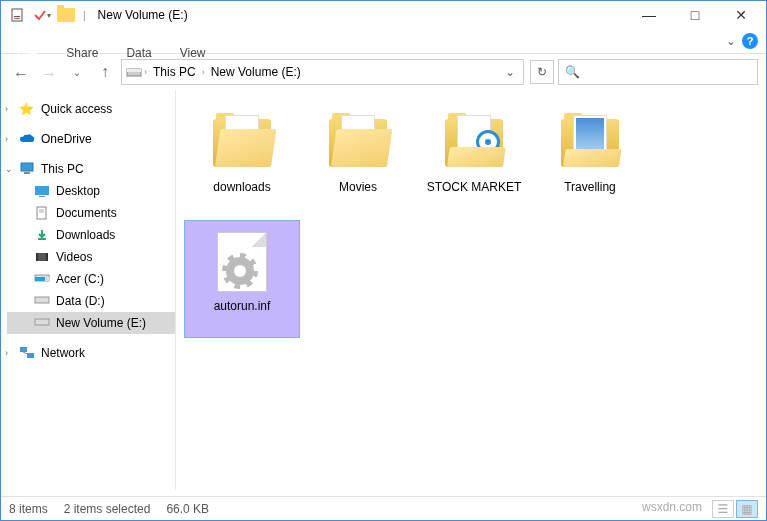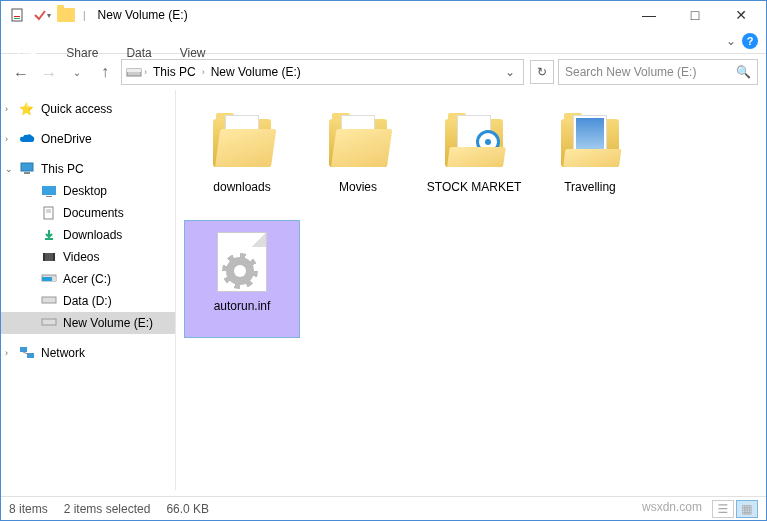--- a/index.html
+++ b/index.html
@@ -22,21 +22,21 @@
 .addr-box{flex:1;height:26px;border:1px solid #ccc;display:flex;align-items:center;padding:0 4px;gap:2px;}
 .addr-seg{padding:0 4px;display:flex;align-items:center;gap:3px;color:#000;height:100%;}
 .addr-sep{color:#888;font-size:9px;}
 .addr-drop{margin-left:auto;color:#666;padding:0 4px;}
 .refresh-btn{width:24px;height:24px;border:1px solid #ccc;margin-left:2px;display:flex;align-items:center;justify-content:center;color:#555;}
 .search-box{width:200px;height:26px;border:1px solid #ccc;display:flex;align-items:center;padding:0 6px;color:#888;}
 .search-box .placeholder{flex:1;}
 .main{display:flex;height:400px;}
 .nav-pane{width:175px;border-right:1px solid #e8e8e8;padding:8px 0;overflow:hidden;}
 .nav-item{height:22px;display:flex;align-items:center;padding-left:18px;gap:6px;color:#000;position:relative;}
-.nav-item.child{padding-left:40px;}
+.nav-item.child{padding-left:27px;margin-left:6px;}
 .nav-item.selected{background:#d8d8d8;}
 .nav-item .caret{position:absolute;left:4px;font-size:9px;color:#666;}
 .nav-icon{width:16px;height:16px;display:flex;align-items:center;justify-content:center;}
 .spacer{height:8px;}
 .content{flex:1;padding:12px 8px;display:flex;flex-wrap:wrap;align-content:flex-start;gap:0;}
 .item{width:116px;height:118px;display:flex;flex-direction:column;align-items:center;justify-content:flex-start;padding:6px 4px;text-align:center;gap:2px;}
 .item.selected{background:#c4b5fd;border:1px solid #7bb5e0;}
 .item .thumb{width:70px;height:70px;display:flex;align-items:center;justify-content:center;}
 .item .label{font-size:12px;color:#000;line-height:1.2;}
 .folder-big{width:58px;height:48px;position:relative;}
@@ -121,21 +121,20 @@
         </svg>
       </span>
     <span class="addr-sep">›</span>
     <span class="addr-seg">This PC</span>
     <span class="addr-sep">›</span>
     <span class="addr-seg">New Volume (E:)</span>
     <span class="addr-drop">⌄</span>
   </div>
   <div class="refresh-btn">↻</div>
   <div class="search-box">
-    <span class="placeholder">Search New Volume (E:)</span>
     <span style="color:#888;">🔍</span>
   </div>
 </div>
 
 <div class="main">
   <div class="nav-pane">
     <div class="nav-item">
         <span class="caret">›</span>
         <span class="nav-icon">⭐</span>
         <span>Quick access</span>

